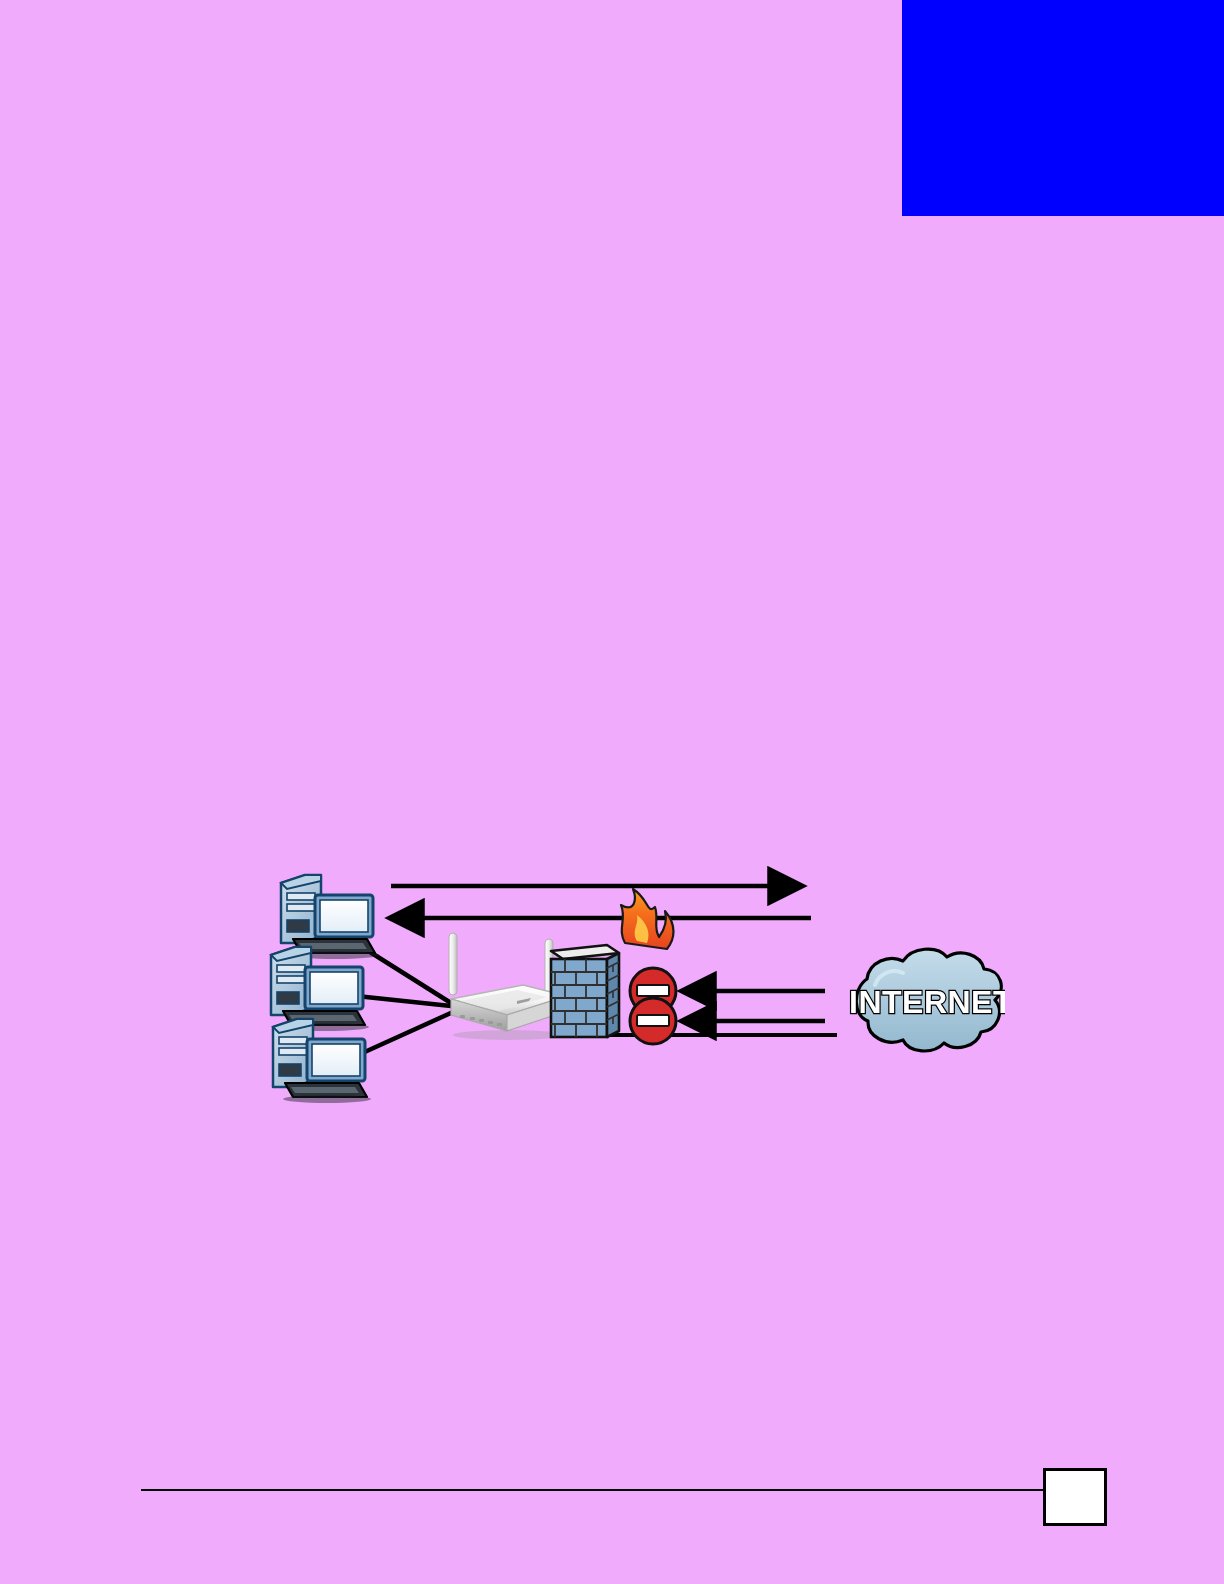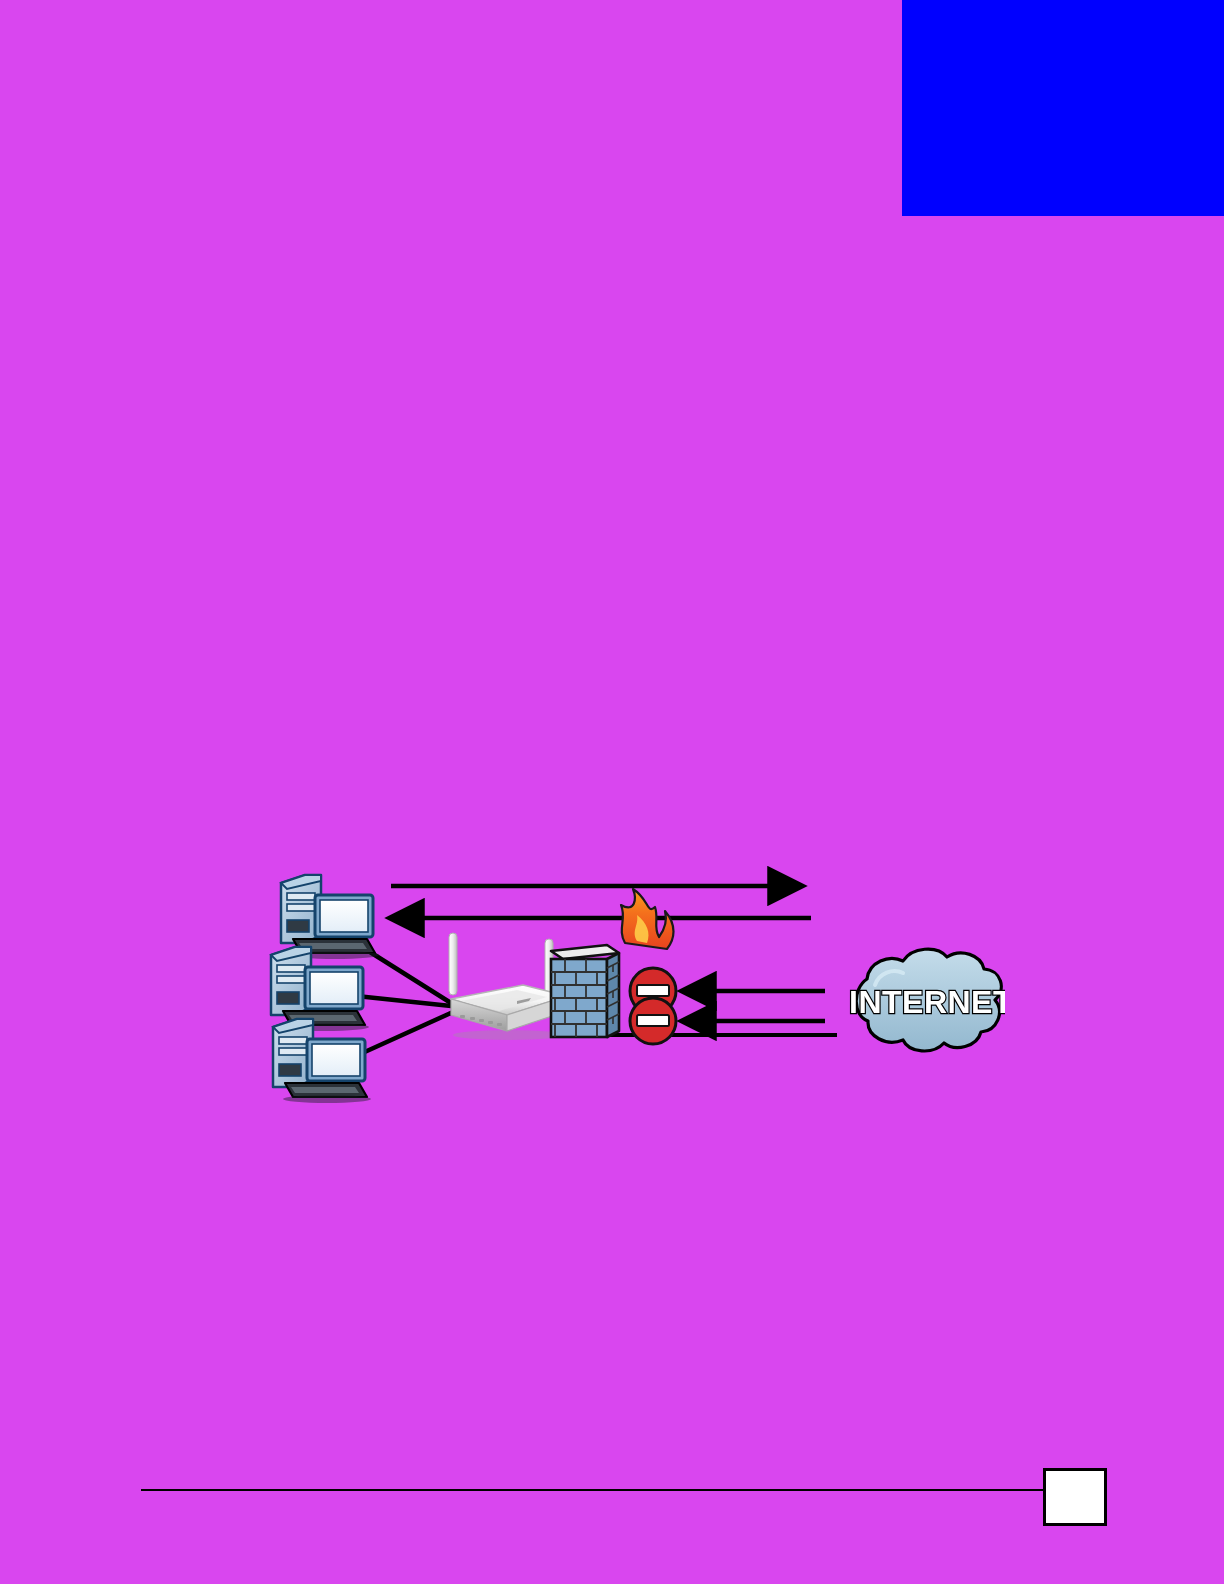--- a/index.html
+++ b/index.html
@@ -10,21 +10,21 @@
   }
   body {
     font-family: "Liberation Sans", sans-serif;
     color: #000000;
   }
 
   .page {
     position: relative;
     width: 1224px;
     height: 1584px;
-    background: #d946ef;
+    background: #f0abfc;
     overflow: hidden;
   }
 
   
   .header-block {
     position: absolute;
     left: 902px;
     top: 0px;
     width: 322px;
     height: 216px;

